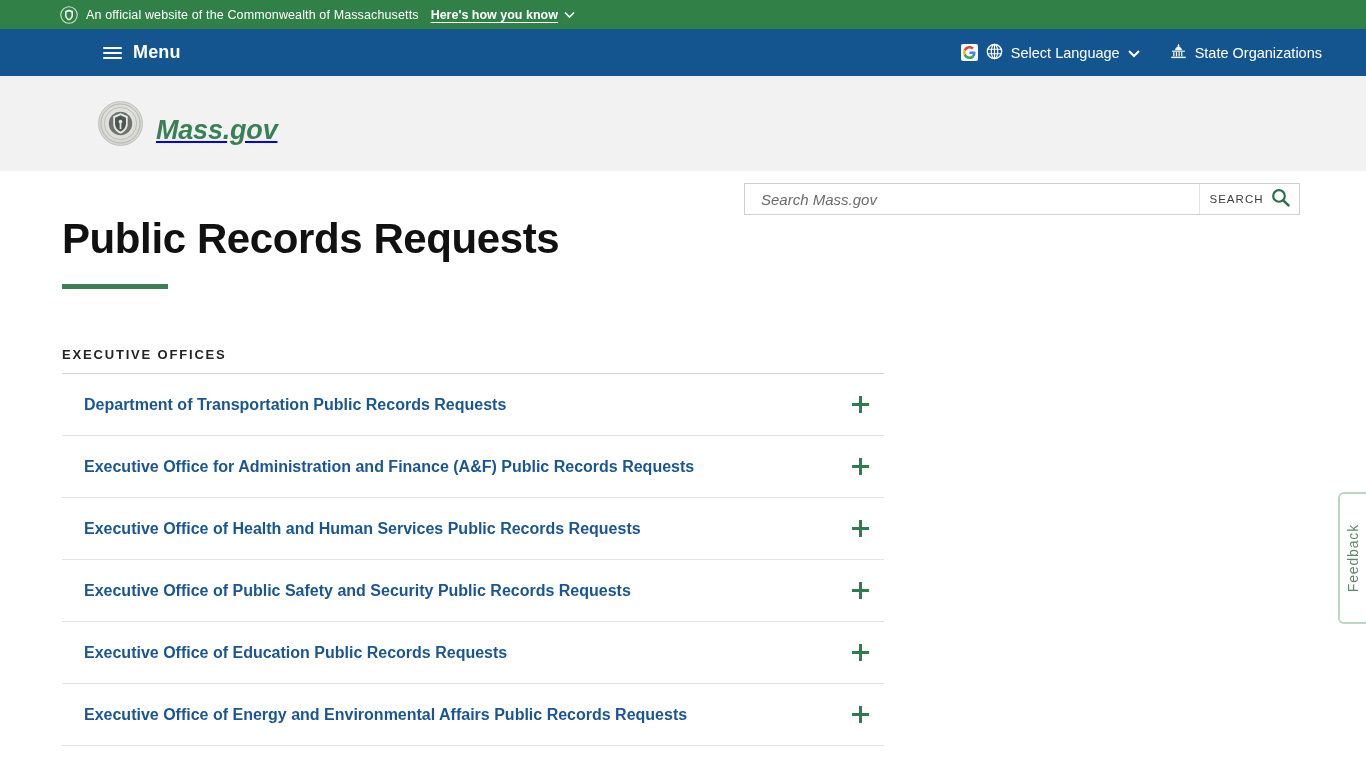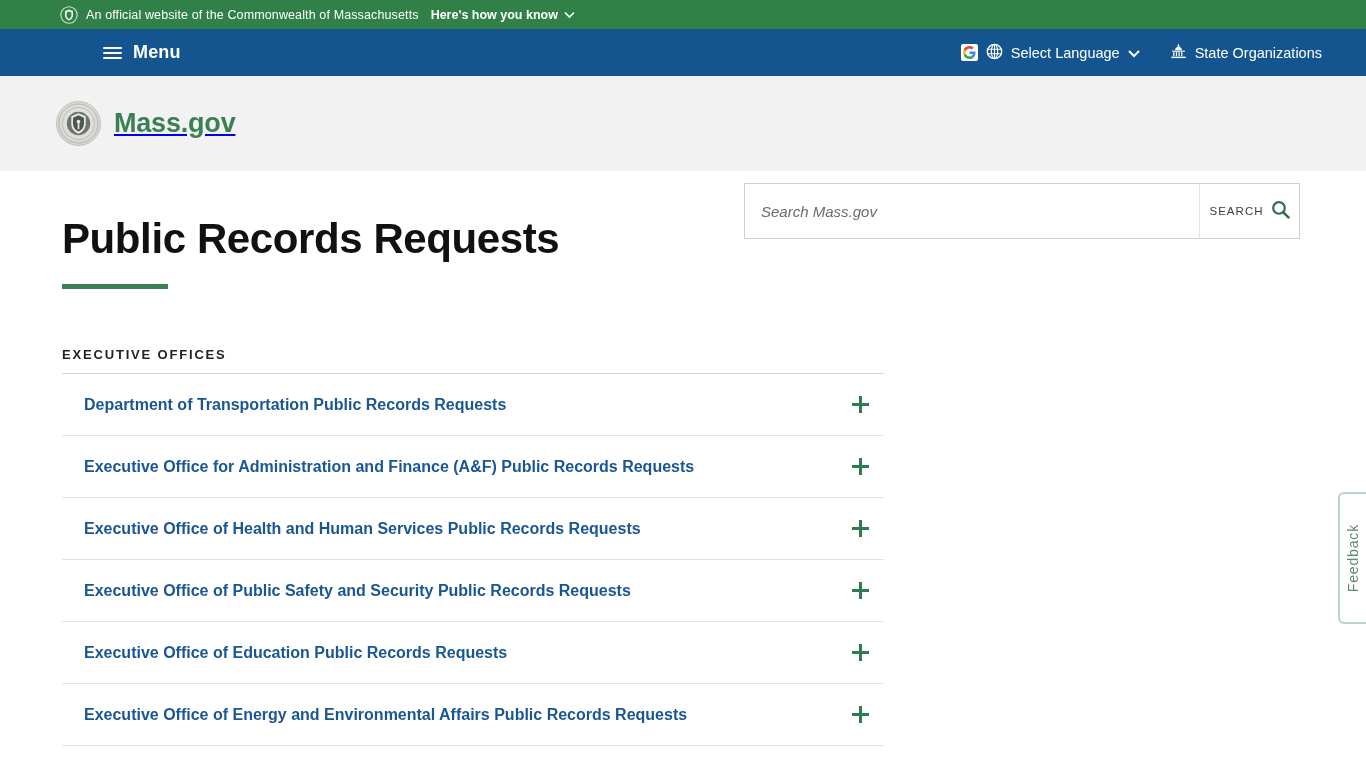--- a/index.html
+++ b/index.html
@@ -31,20 +31,21 @@
     font-size: 12.5px;
     font-weight: 400;
     letter-spacing: 0.01em;
     white-space: nowrap;
   }
   .gov-banner .howto {
     margin-left: 12px;
     font-size: 12.5px;
     font-weight: 700;
     color: #ffffff;
+    text-decoration: underline;
     text-underline-offset: 3px;
     white-space: nowrap;
     cursor: pointer;
     display: flex;
     align-items: center;
     gap: 6px;
   }
   .caret-sm { display: inline-block; }
 
   
@@ -100,24 +101,25 @@
   
   .masthead {
     height: 95px;
     background: #f2f2f2;
     display: flex;
     align-items: center;
     position: relative;
   }
   .brand {
     display: flex;
-    align-items: center;
+    align-items: flex-end;
     gap: 13px;
-    padding-left: 56px;
-    cursor: pointer;
+    padding-left: 98px;
+    cursor: pointer;
+    font-style: italic;
   }
   .seal {
     width: 45px; height: 45px;
     border-radius: 50%;
     background: radial-gradient(circle at 50% 45%, #e9e9e7 0%, #dcdcd8 55%, #c9c9c4 100%);
     border: 1px solid #c2c2bb;
     display: flex; align-items: center; justify-content: center;
     flex: 0 0 45px;
   }
   .brand-name {
@@ -125,21 +127,21 @@
     font-weight: 700;
     color: #3a8055;
     letter-spacing: -0.2px;
   }
 
   .search-wrap {
     position: absolute;
     left: 744px;
     top: 107px;
     width: 556px;
-    height: 56px;
+    height: 32px;
     display: flex;
     background: #ffffff;
     border: 1px solid #cfcfcf;
   }
   .search-input {
     flex: 1 1 auto;
     border: none;
     outline: none;
     background: transparent;
     padding: 0 16px;

